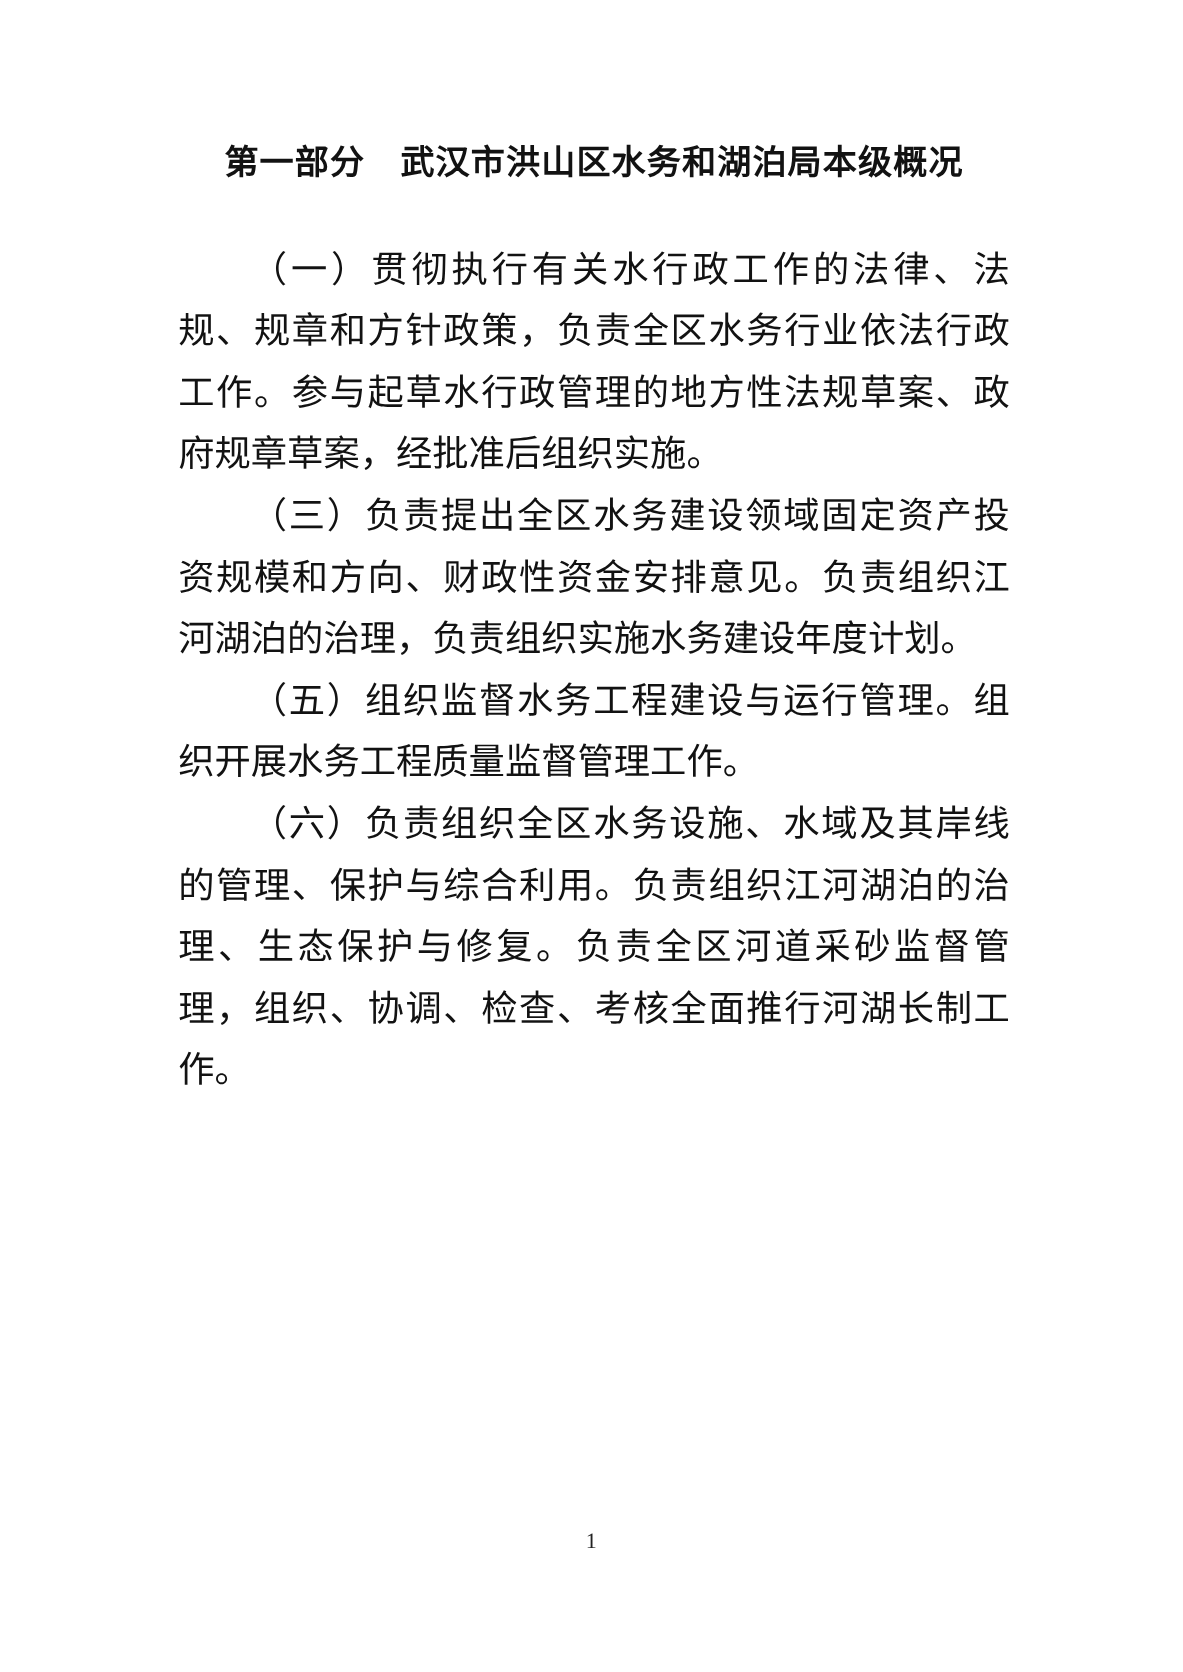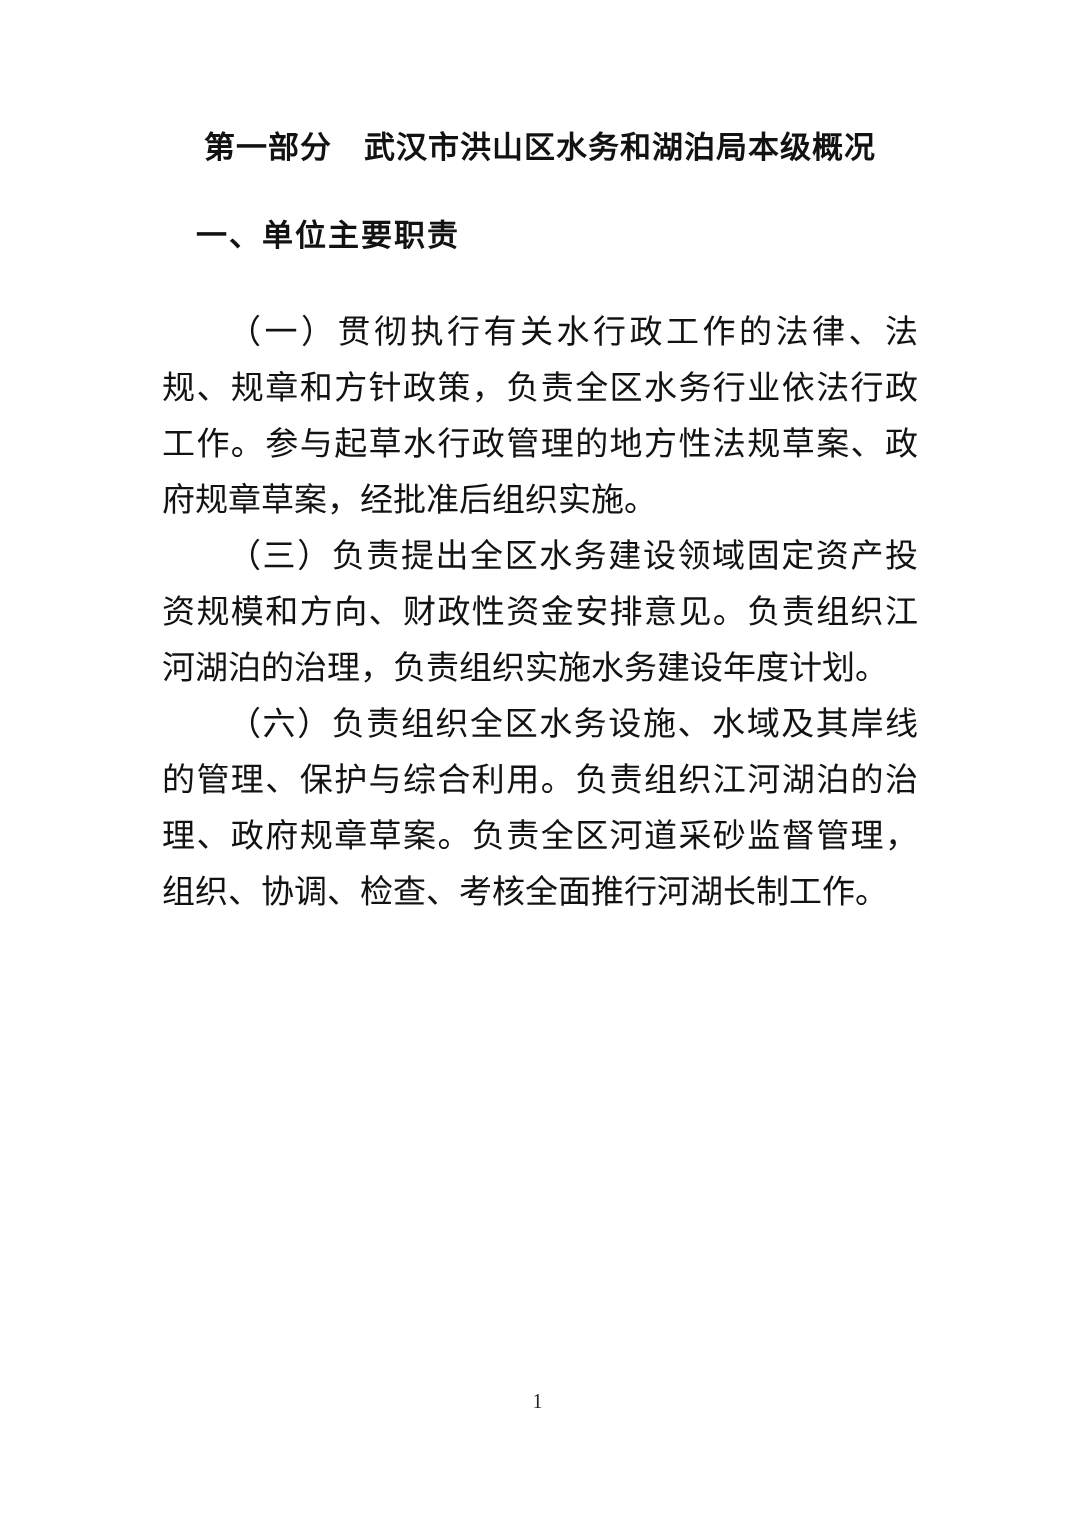--- a/index.html
+++ b/index.html
@@ -67,24 +67,24 @@
   }
 </style>
 </head>
 <body>
 
 <div class="page">
   <div class="content">
 
     <h1 class="doc-title">第一部分　武汉市洪山区水务和湖泊局本级概况</h1>
 
-    <h2 class="section-heading">一、单位主要职责</h2>
 
     <div class="paragraphs">
       <p>（一）贯彻执行有关水行政工作的法律、法规、规章和方针政策，负责全区水务行业依法行政工作。参与起草水行政管理的地方性法规草案、政府规章草案，经批准后组织实施。</p>
       <p>（三）负责提出全区水务建设领域固定资产投资规模和方向、财政性资金安排意见。负责组织江河湖泊的治理，负责组织实施水务建设年度计划。</p>
-      <p>（六）负责组织全区水务设施、水域及其岸线的管理、保护与综合利用。负责组织江河湖泊的治理、政府规章草案。负责全区河道采砂监督管理，组织、协调、检查、考核全面推行河湖长制工作。</p>
+      <p>（五）组织监督水务工程建设与运行管理。组织开展水务工程质量监督管理工作。</p>
+      <p>（六）负责组织全区水务设施、水域及其岸线的管理、保护与综合利用。负责组织江河湖泊的治理、生态保护与修复。负责全区河道采砂监督管理，组织、协调、检查、考核全面推行河湖长制工作。</p>
     </div>
 
   </div>
 
   <div class="page-number">1</div>
 </div>
 
 </body></html>

